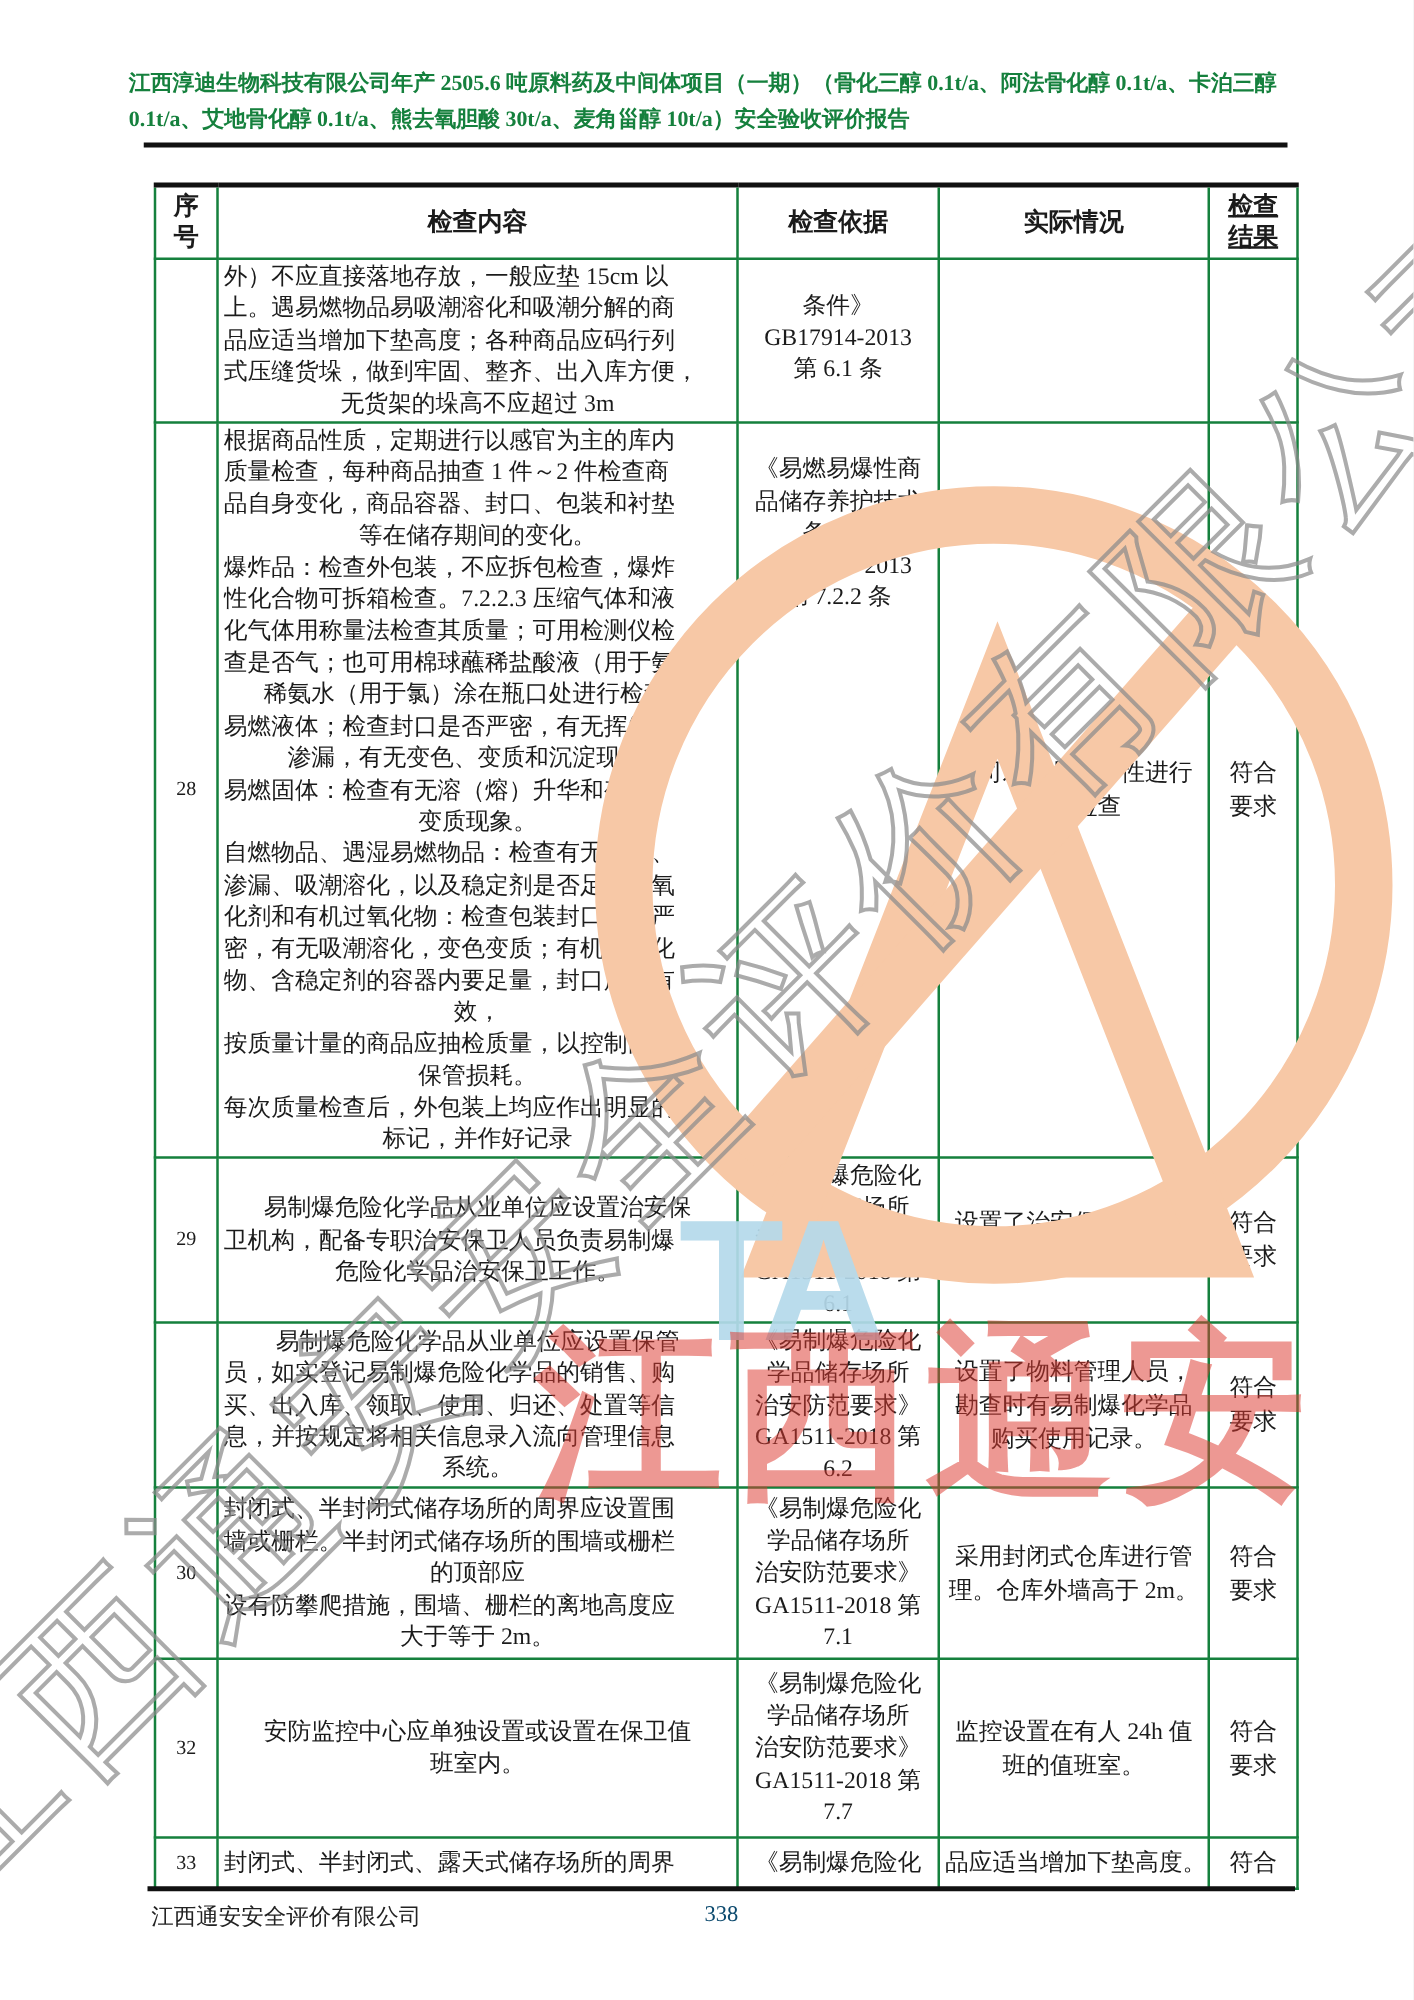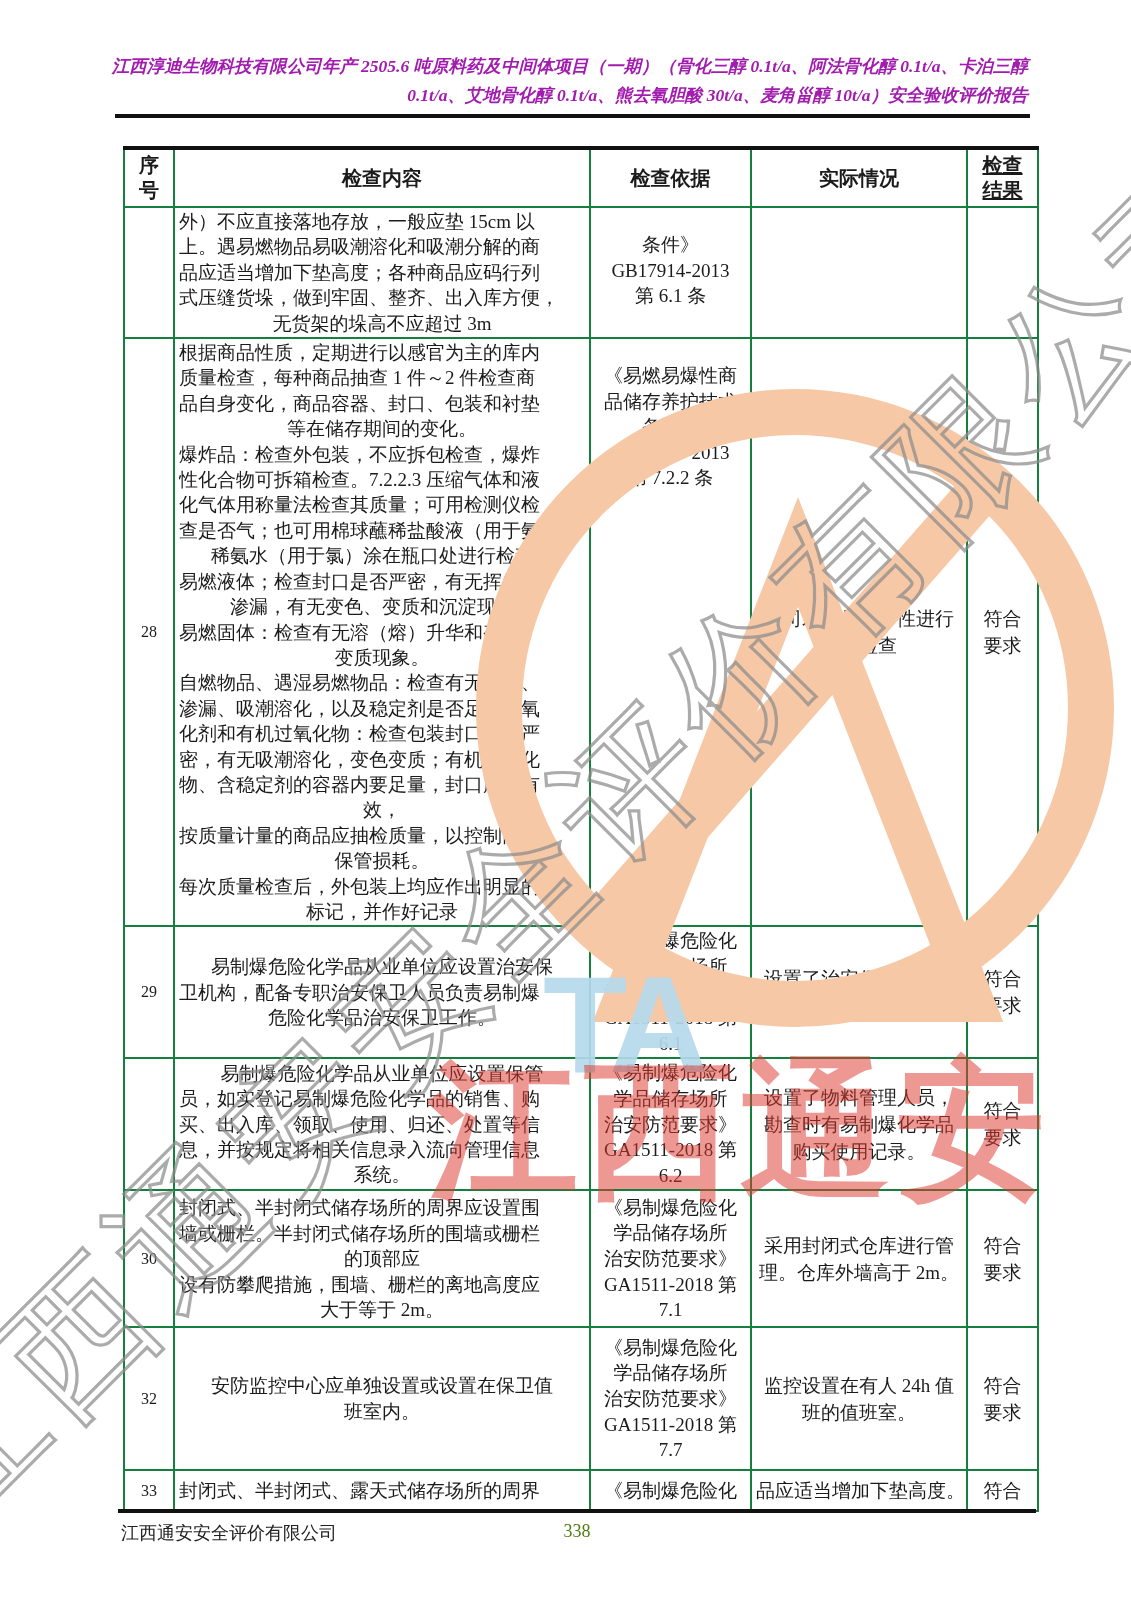--- a/index.html
+++ b/index.html
@@ -8,23 +8,22 @@
     width:1131px;height:1600px;
     background:#ffffff;
     margin:0 auto;
     overflow:hidden;
     font-family:"Liberation Serif","DejaVu Serif",serif;
     color:#1a1a1a;
   }
   
   .doc-header{
     position:absolute;left:103px;top:52px;width:925px;
-    text-align:right;font-size:17.5px;font-weight:bold;line-height:29px;
-    color:#a21caf;
-    font-style:italic;
+    text-align:left;font-size:17.5px;font-weight:bold;line-height:29px;
+    color:#15803d;
   }
   .header-rule{
     position:absolute;left:115px;top:114px;width:915px;height:4px;background:#111;
   }
   
   table.insp{
     position:absolute;left:123px;top:146px;width:914px;
     border-collapse:collapse;table-layout:fixed;
     font-size:19px;color:#1b1b1b;
   }
@@ -55,21 +54,21 @@
   td.cell-actual .ln{line-height:27px;text-align:center;white-space:nowrap;overflow:hidden;}
   td.cell-result{text-align:center;}
   .wrap2{width:2.4em;margin:0 auto;word-break:break-all;text-align:center;line-height:27px;}
   
   tr.r0{height:130px;} tr.r1{height:585px;} tr.r2{height:125px;}
   tr.r3{height:128px;} tr.r4{height:137px;} tr.r5{height:143px;} tr.r6{height:41px;}
   tr.r0 td.cell-basis, tr.r1 td.cell-basis{vertical-align:top;padding-top:24px;}
   
   .footer-rule{position:absolute;left:118px;top:1509px;width:918px;height:4px;background:#111;}
   .footer-company{position:absolute;left:121px;top:1521px;font-size:18px;color:#222;}
-  .footer-page{position:absolute;left:118px;top:1521px;width:918px;text-align:center;font-size:18px;color:#4d7c0f;}
+  .footer-page{position:absolute;left:118px;top:1521px;width:918px;text-align:center;font-size:18px;color:#0c4a6e;}
   
   svg.watermark{position:absolute;left:0;top:0;pointer-events:none;}
 </style>
 </head>
 <body>
 
 <div class="page">
 
   <div class="doc-header">
     <div>江西淳迪生物科技有限公司年产 2505.6 吨原料药及中间体项目（一期）（骨化三醇 0.1t/a、阿法骨化醇 0.1t/a、卡泊三醇</div>

